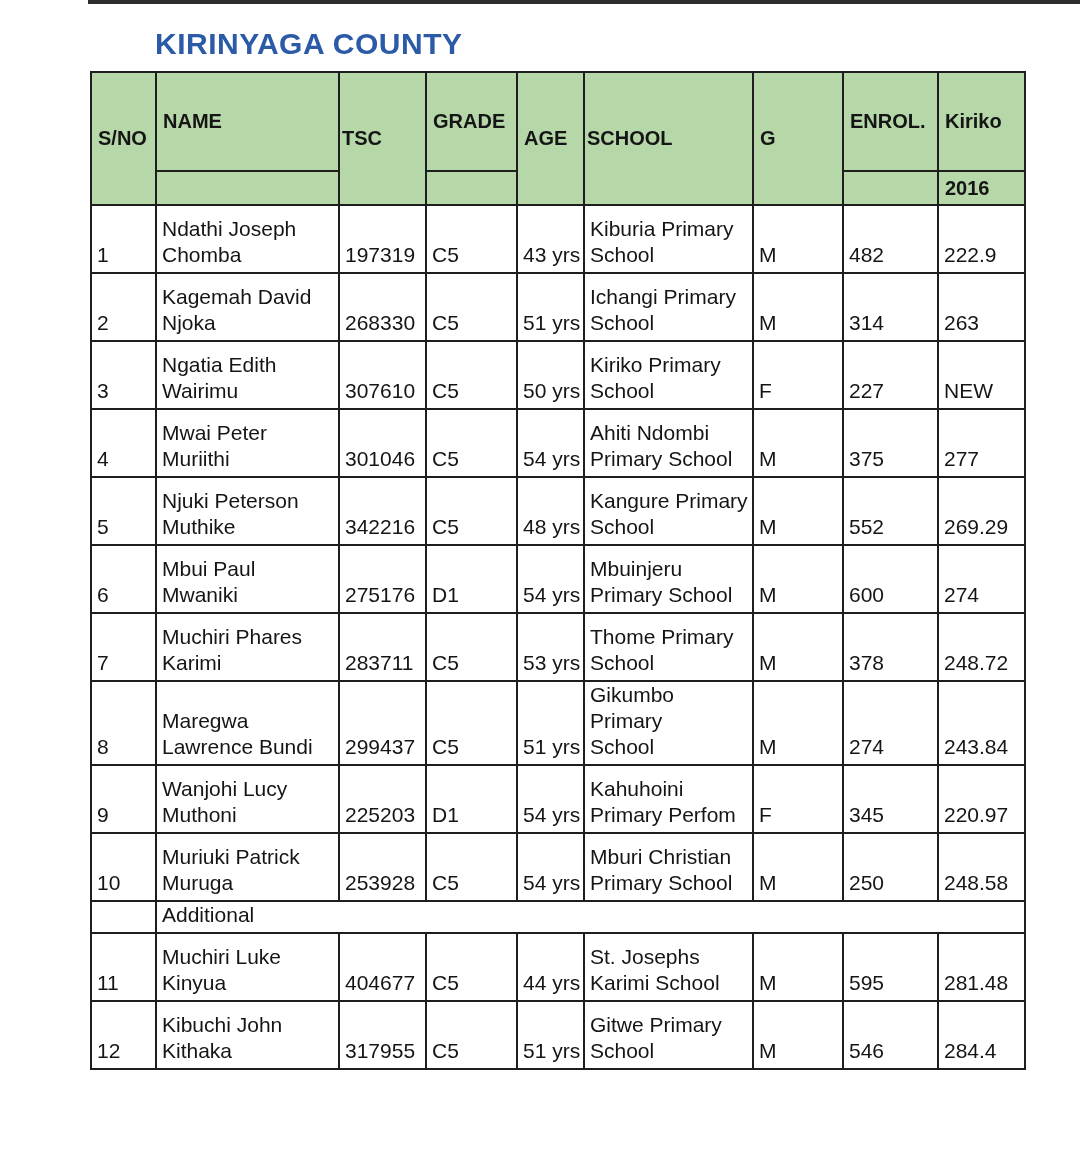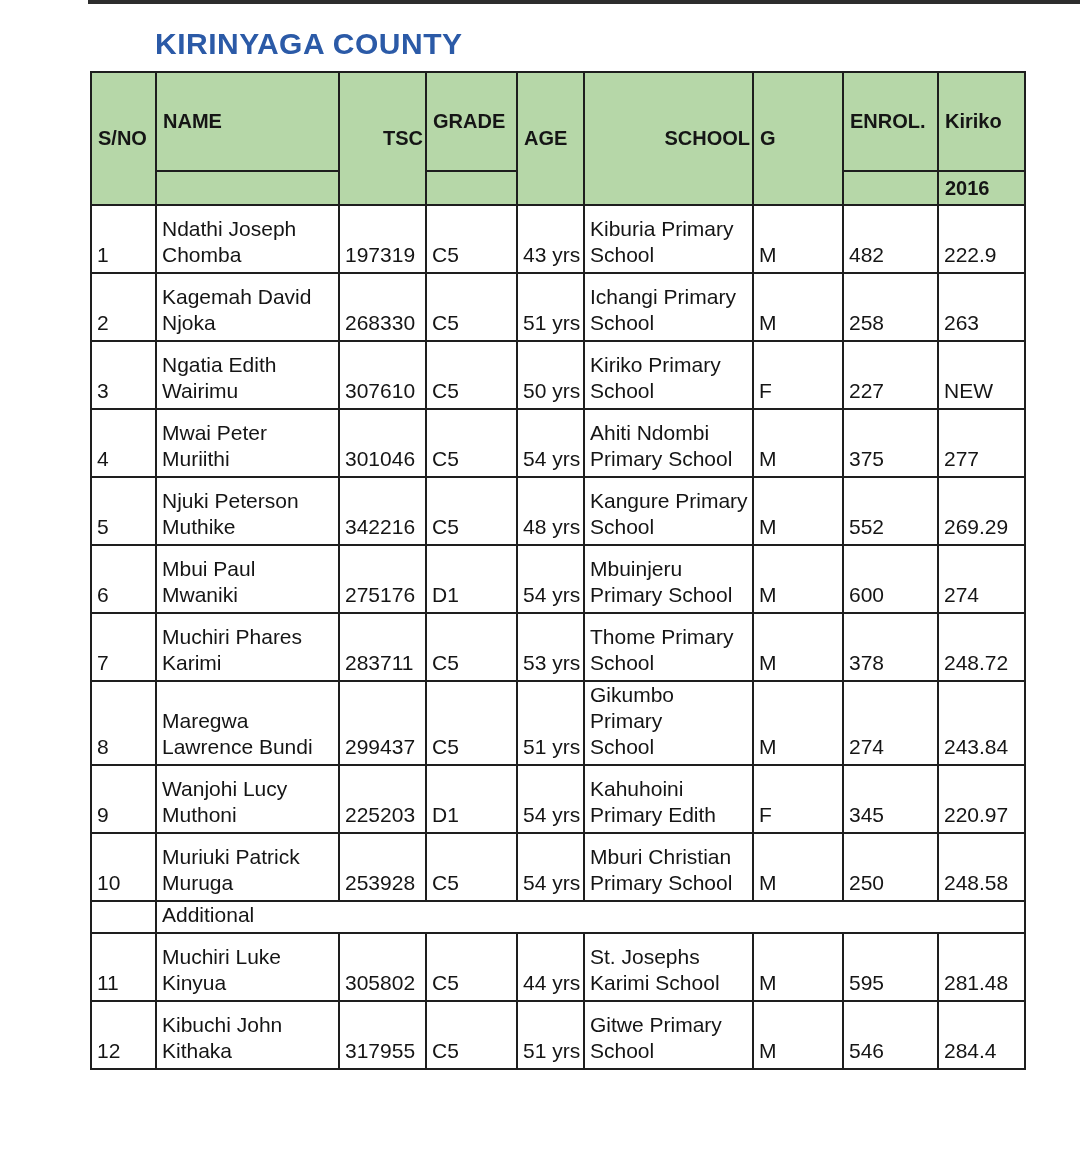--- a/index.html
+++ b/index.html
@@ -31,21 +31,21 @@
   }
   .roster th,.roster td{
     border:2px solid var(--line);
     overflow:hidden;
   }
   .roster th{
     background:var(--green);
     font-size:20px;font-weight:bold;text-align:left;
     padding:0 2px 0 6px;vertical-align:middle;color:var(--text);
   }
-  .roster th.center{text-align:right;padding-left:16px;}
+  .roster th.center{text-align:left;padding-left:2px;}
   .hrow1{height:99px;margin-top:7px;}
   .hrow2{height:34px;}
   .drow{height:68px;}
   .arow{height:31px;}
   .roster td{
     font-size:21px;line-height:26px;vertical-align:bottom;
     padding:0 1px 4px 5px;color:var(--text);
     white-space:pre-line;
   }
 </style>
@@ -104,21 +104,21 @@
       <tr class="drow">
         <td>2</td>
         <td>Kagemah David
 Njoka</td>
         <td>268330</td>
         <td>C5</td>
         <td>51 yrs</td>
         <td>Ichangi Primary
 School</td>
         <td>M</td>
-        <td>258</td>
+        <td>314</td>
         <td>263</td>
       </tr>
       <tr class="drow">
         <td>3</td>
         <td>Ngatia Edith
 Wairimu</td>
         <td>307610</td>
         <td>C5</td>
         <td>50 yrs</td>
         <td>Kiriko Primary
@@ -192,21 +192,21 @@
         <td>243.84</td>
       </tr>
       <tr class="drow">
         <td>9</td>
         <td>Wanjohi Lucy
 Muthoni</td>
         <td>225203</td>
         <td>D1</td>
         <td>54 yrs</td>
         <td>Kahuhoini
-Primary Edith</td>
+Primary Perfom</td>
         <td>F</td>
         <td>345</td>
         <td>220.97</td>
       </tr>
       <tr class="drow">
         <td>10</td>
         <td>Muriuki Patrick
 Muruga</td>
         <td>253928</td>
         <td>C5</td>
@@ -218,21 +218,21 @@
         <td>248.58</td>
       </tr>
       <tr class="arow">
         <td></td>
         <td colspan="8">Additional</td>
       </tr>
       <tr class="drow">
         <td>11</td>
         <td>Muchiri Luke
 Kinyua</td>
-        <td>305802</td>
+        <td>404677</td>
         <td>C5</td>
         <td>44 yrs</td>
         <td>St. Josephs
 Karimi School</td>
         <td>M</td>
         <td>595</td>
         <td>281.48</td>
       </tr>
       <tr class="drow">
         <td>12</td>

